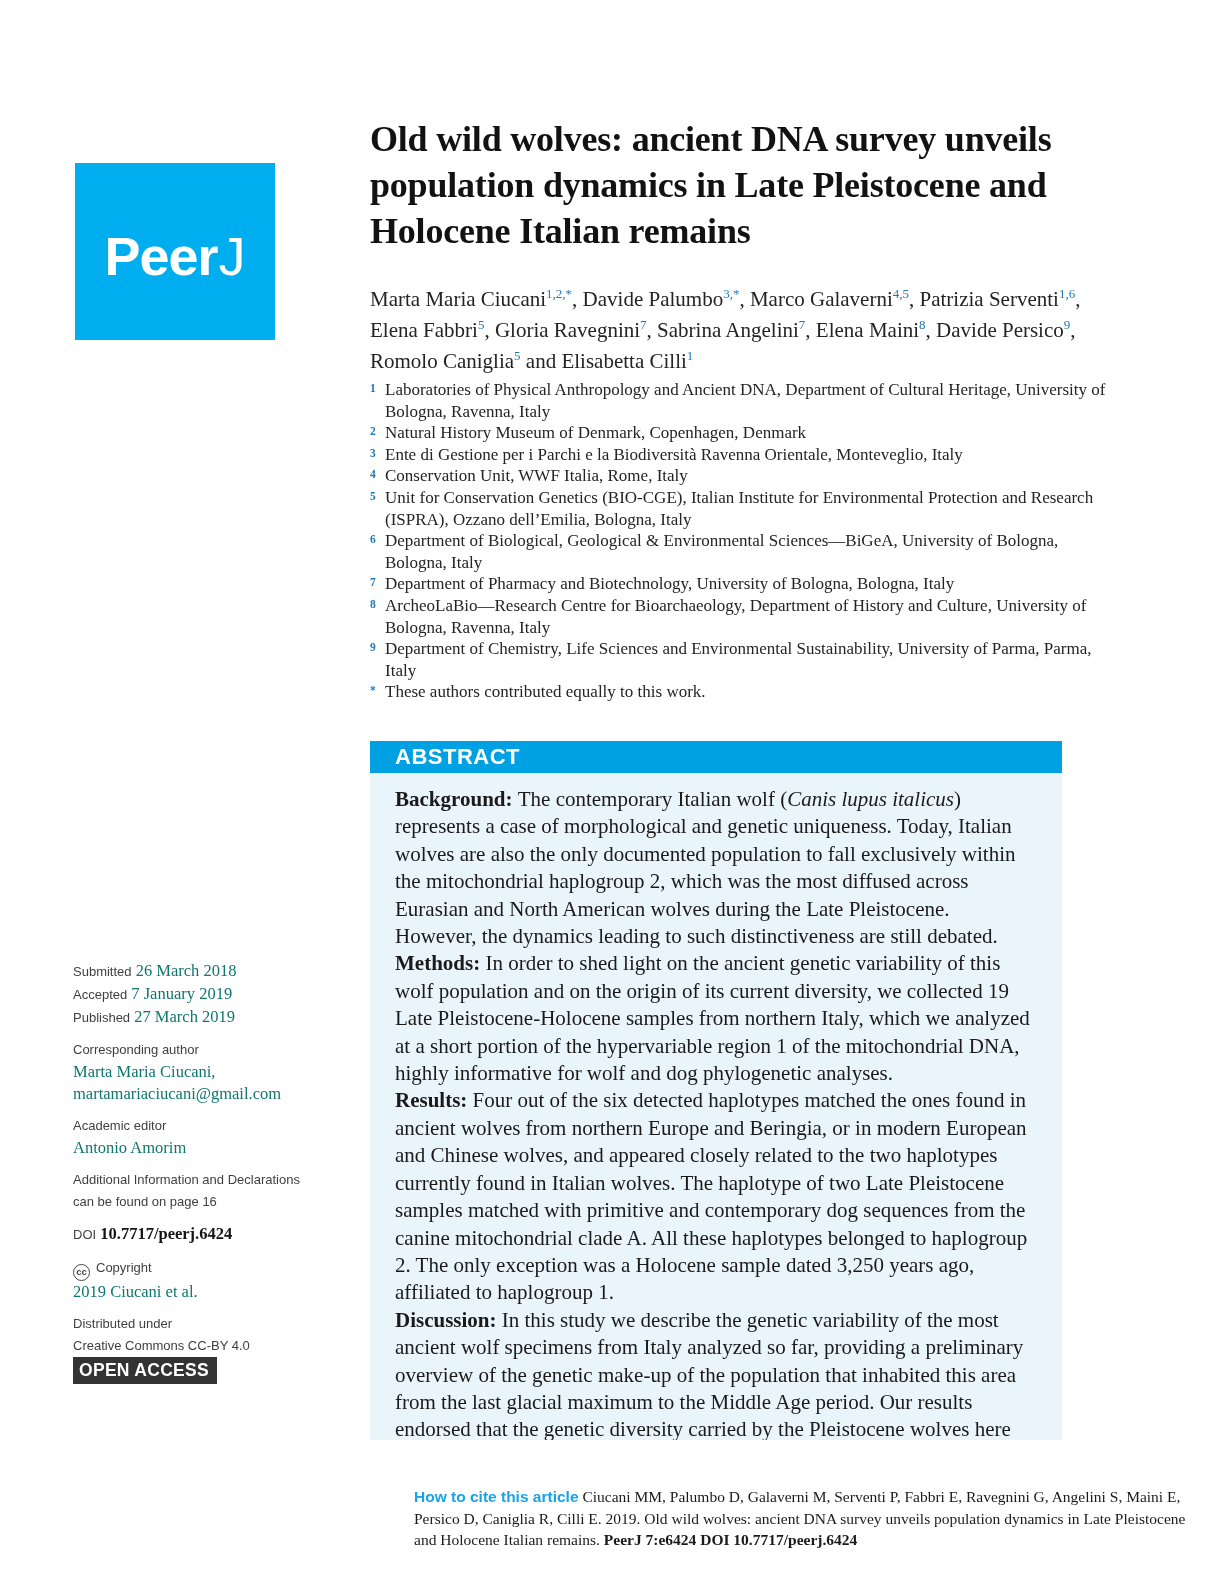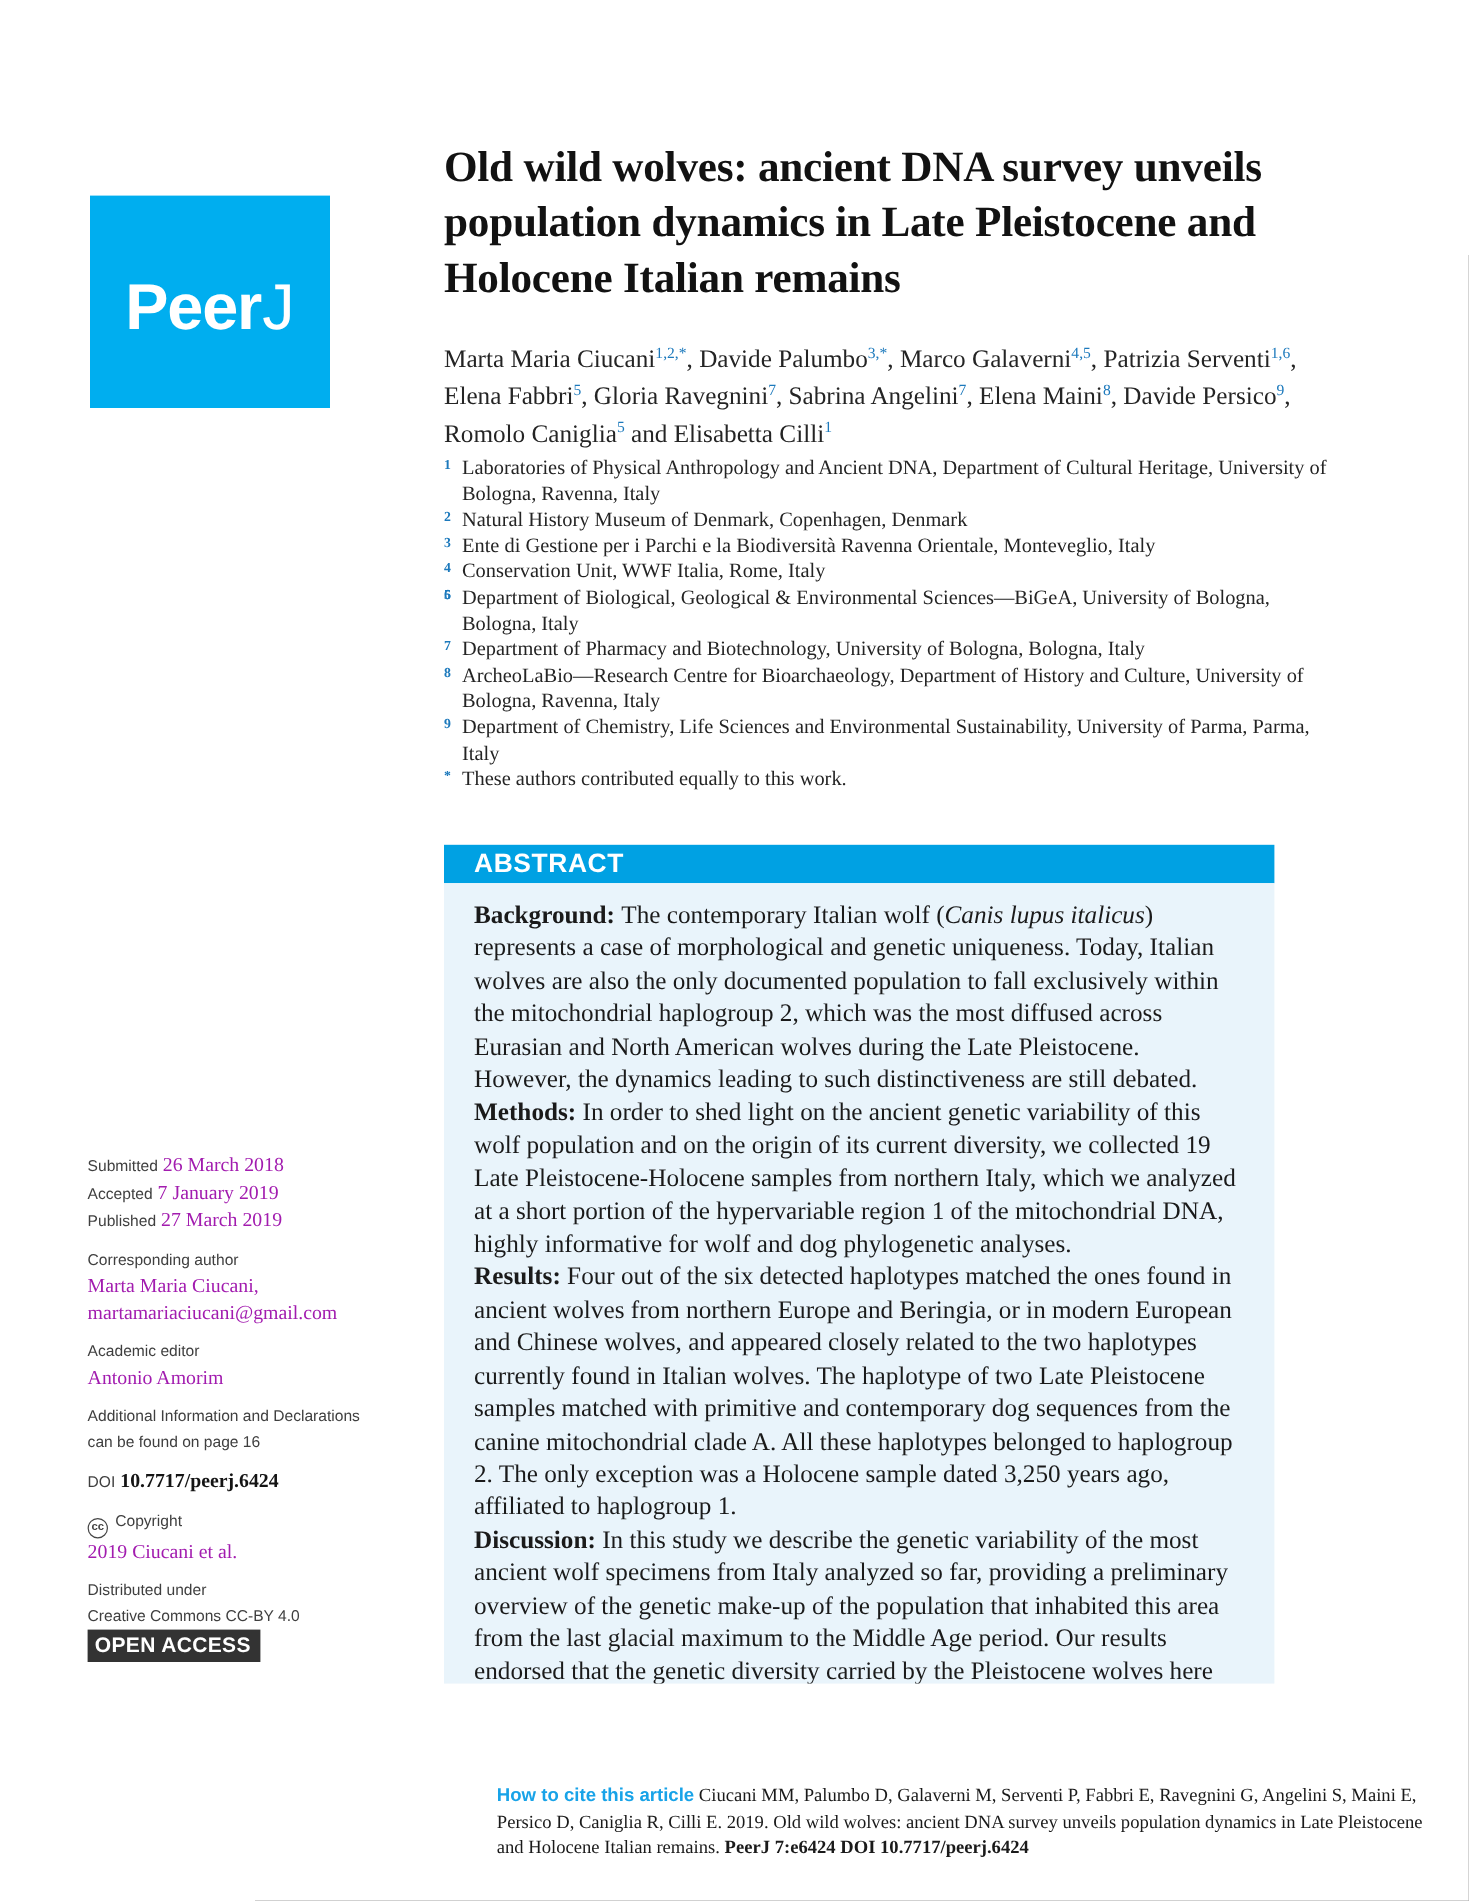--- a/index.html
+++ b/index.html
@@ -46,39 +46,39 @@
   .affils{
     position:absolute;top:379px;left:0;width:752px;margin:0;padding:0;
     list-style:none;font-size:17px;line-height:21.6px;color:#242424;
   }
   .affils li{position:relative;padding-left:15px;}
   .affils .affsup{
     position:absolute;left:0;top:-1px;font-size:11.5px;
     color:var(--superscript_blue);font-weight:bold;
   }
   
-  .abstract{position:absolute;top:704px;left:0;width:692px;}
+  .abstract{position:absolute;top:741px;left:0;width:692px;}
   .abstract-bar{
     height:32px;background:var(--bar_blue);color:#fff;
     font-family:"Liberation Sans", sans-serif;font-weight:bold;font-size:22px;
     display:flex;align-items:center;padding-left:25px;letter-spacing:0.5px;
   }
   .abstract-body{
     background:var(--abstract_bg);height:667px;box-sizing:border-box;
     padding:13px 28px 0 25px;overflow:hidden;
     font-size:21px;line-height:27.4px;color:#1a1a1a;
   }
   .abstract-body p{margin:0;}
   
   .sidebar{
     position:absolute;left:73px;top:960px;width:246px;
     font-size:16.5px;line-height:22px;color:var(--text_black);
   }
   .sans{font-family:"Liberation Sans", sans-serif;font-size:13px;color:var(--label_gray);}
-  .serif{font-family:"Liberation Serif", serif;color:#a21caf;}
+  .serif{font-family:"Liberation Serif", serif;color:#0f766e;}
   .sb-block{margin-top:10px;}
   .sb-block.first{margin-top:0;}
   .doi-value{font-weight:bold;color:#141414;}
   .cc-icon{
     display:inline-flex;align-items:center;justify-content:center;
     width:17px;height:17px;border:1.6px solid #454545;border-radius:50%;
     font-family:"Liberation Sans", sans-serif;font-size:9.5px;font-weight:bold;
     color:#454545;margin-right:6px;vertical-align:-3px;box-sizing:border-box;
   }
   .open-access{
@@ -147,21 +147,21 @@
   <div class="main">
     <h1 class="title">Old wild wolves: ancient DNA survey unveils population dynamics in Late Pleistocene and Holocene Italian remains</h1>
 
     <div class="authors" id="authors"><span><span>Marta Maria Ciucani</span><sup>1,2,*</sup><span>, </span></span><span><span>Davide Palumbo</span><sup>3,*</sup><span>, </span></span><span><span>Marco Galaverni</span><sup>4,5</sup><span>, </span></span><span><span>Patrizia Serventi</span><sup>1,6</sup><span>, </span></span><span><span>Elena Fabbri</span><sup>5</sup><span>, </span></span><span><span>Gloria Ravegnini</span><sup>7</sup><span>, </span></span><span><span>Sabrina Angelini</span><sup>7</sup><span>, </span></span><span><span>Elena Maini</span><sup>8</sup><span>, </span></span><span><span>Davide Persico</span><sup>9</sup><span>, </span></span><span><span>Romolo Caniglia</span><sup>5</sup><span> and </span></span><span><span>Elisabetta Cilli</span><sup>1</sup><span></span></span></div>
 
     <ol class="affils" id="affiliations">
         <li><span class="affsup">1</span><span>Laboratories of Physical Anthropology and Ancient DNA, Department of Cultural Heritage, University of Bologna, Ravenna, Italy</span></li>
         <li><span class="affsup">2</span><span>Natural History Museum of Denmark, Copenhagen, Denmark</span></li>
         <li><span class="affsup">3</span><span>Ente di Gestione per i Parchi e la Biodiversità Ravenna Orientale, Monteveglio, Italy</span></li>
         <li><span class="affsup">4</span><span>Conservation Unit, WWF Italia, Rome, Italy</span></li>
-        <li><span class="affsup">5</span></li>
+        <li><span class="affsup">5</span><span>Unit for Conservation Genetics (BIO-CGE), Italian Institute for Environmental Protection and Research (ISPRA), Ozzano dell’Emilia, Bologna, Italy</span></li>
         <li><span class="affsup">6</span><span>Department of Biological, Geological &amp; Environmental Sciences—BiGeA, University of Bologna, Bologna, Italy</span></li>
         <li><span class="affsup">7</span><span>Department of Pharmacy and Biotechnology, University of Bologna, Bologna, Italy</span></li>
         <li><span class="affsup">8</span><span>ArcheoLaBio—Research Centre for Bioarchaeology, Department of History and Culture, University of Bologna, Ravenna, Italy</span></li>
         <li><span class="affsup">9</span><span>Department of Chemistry, Life Sciences and Environmental Sustainability, University of Parma, Parma, Italy</span></li>
         <li><span class="affsup">*</span><span>These authors contributed equally to this work.</span></li>
       </ol>
 
     <div class="abstract">
       <div class="abstract-bar">ABSTRACT</div>
       <div class="abstract-body" id="abstract-body">

